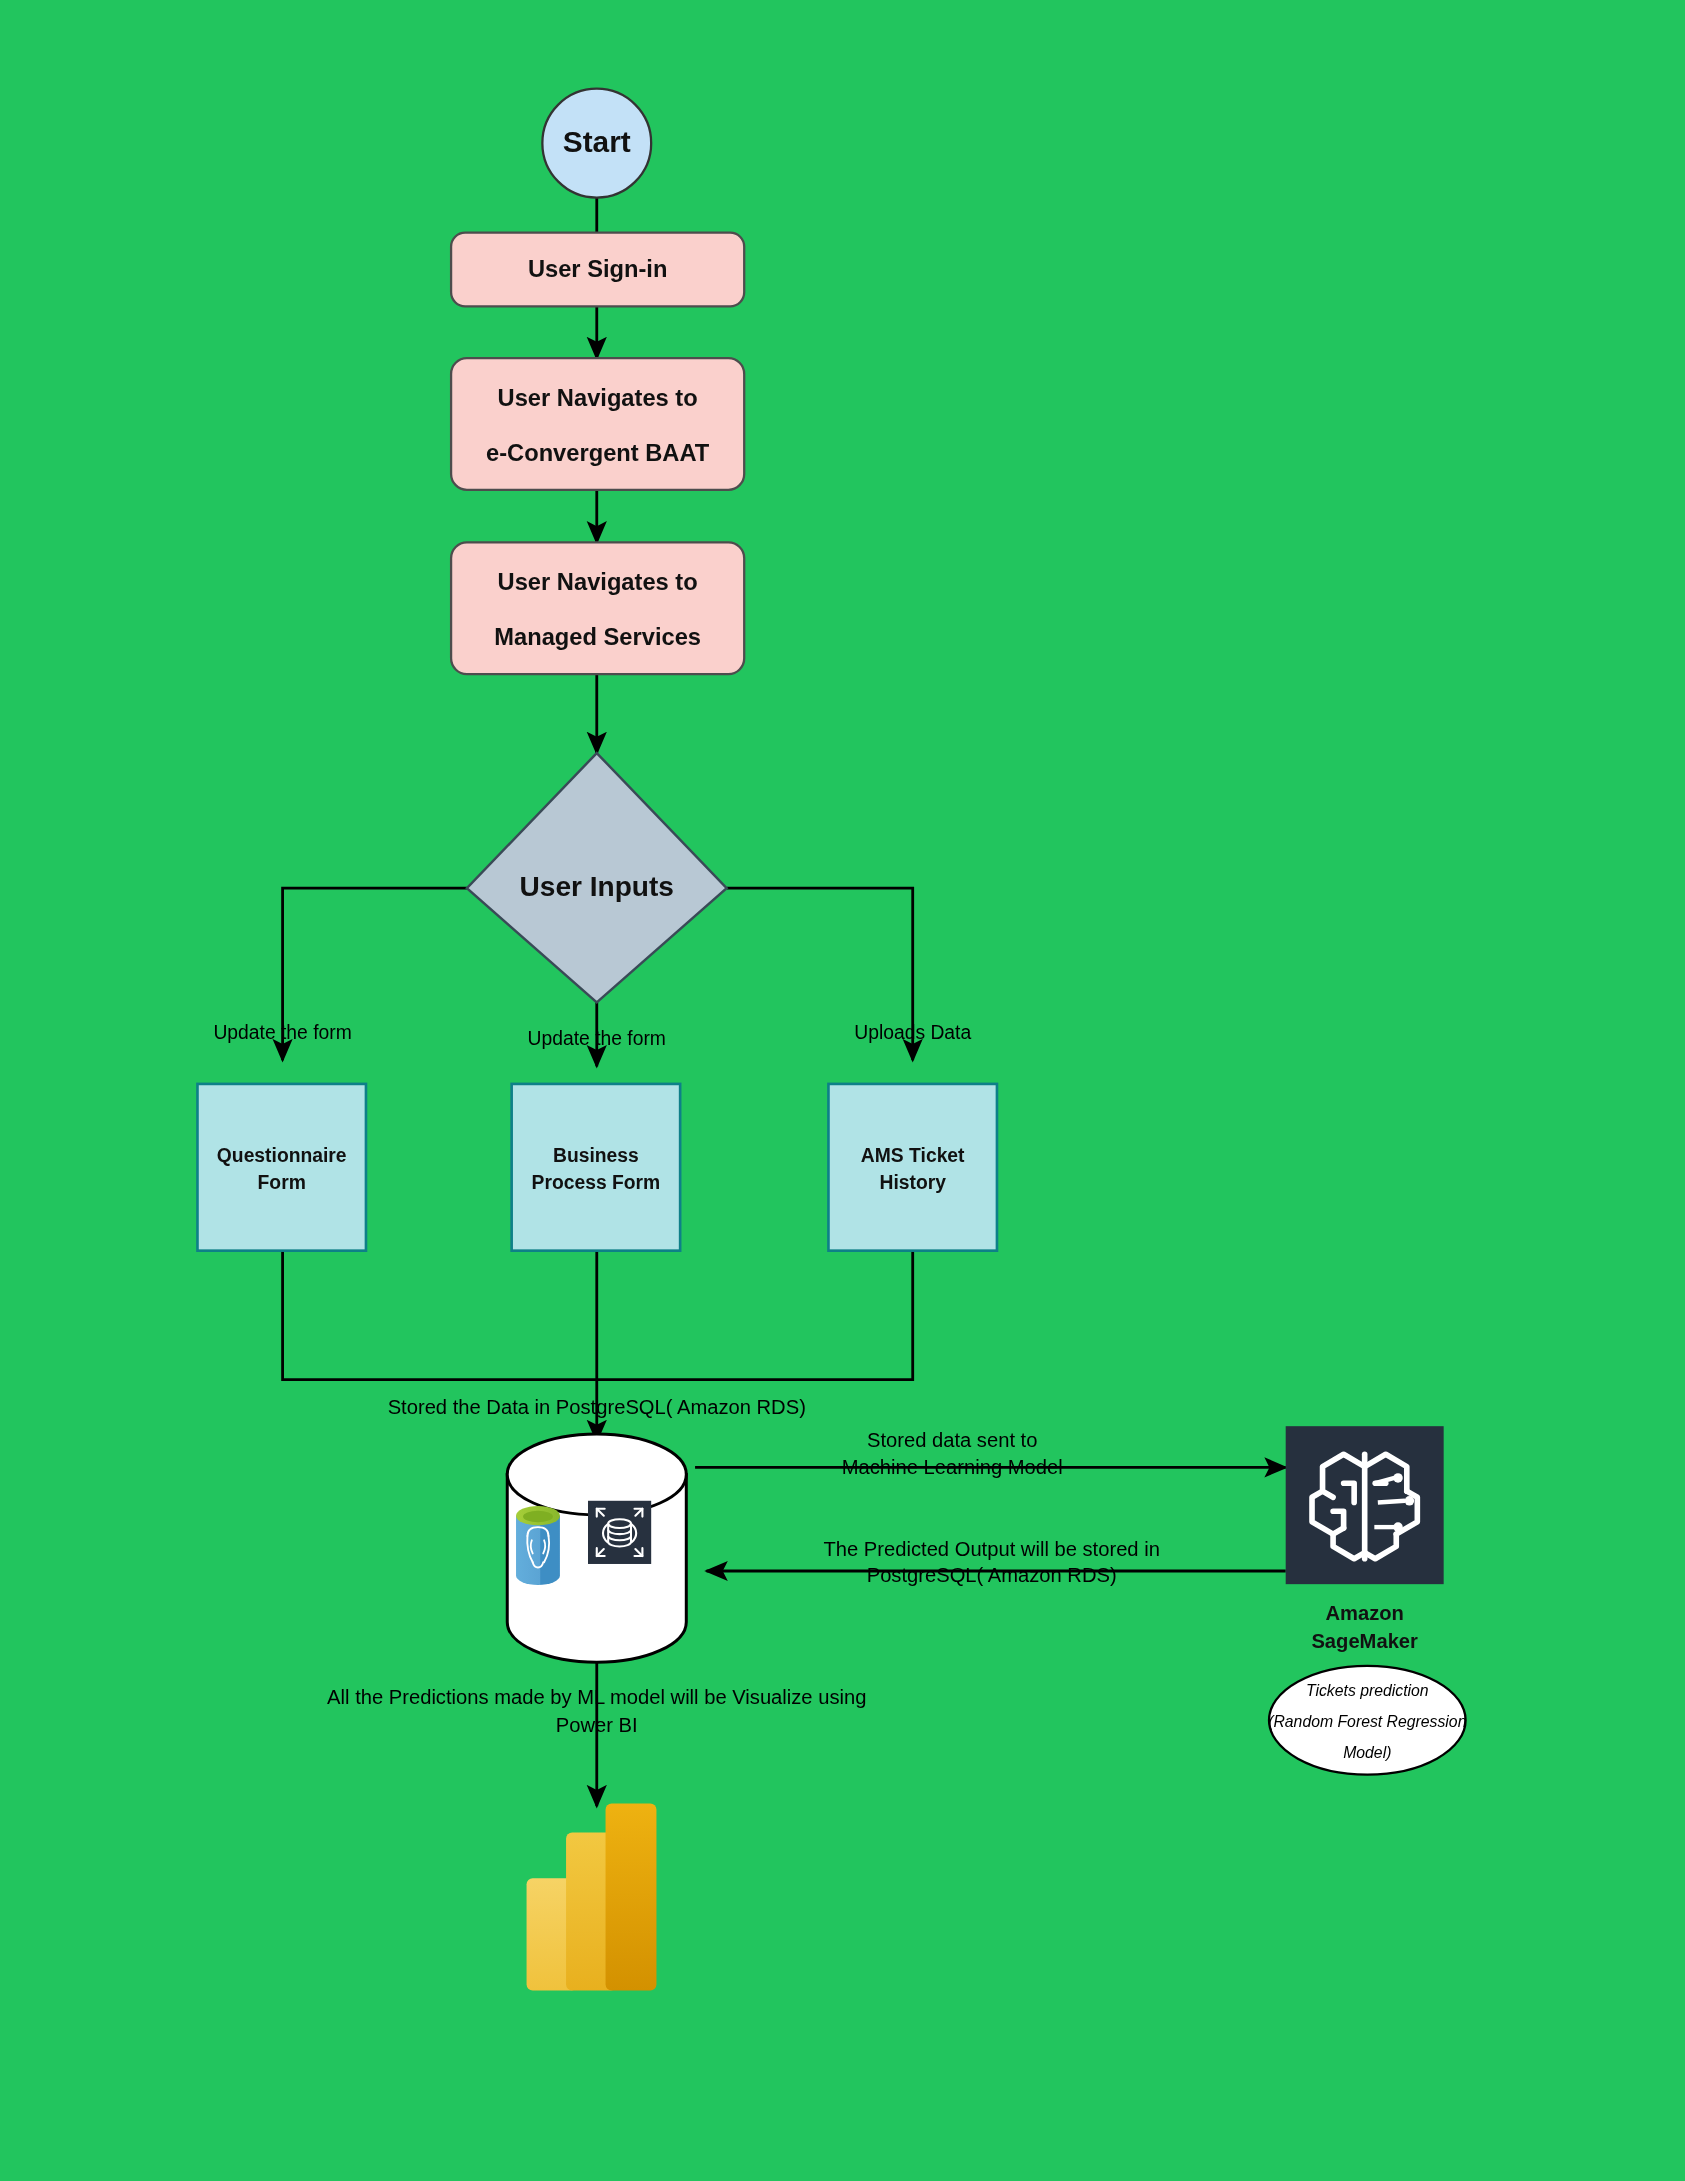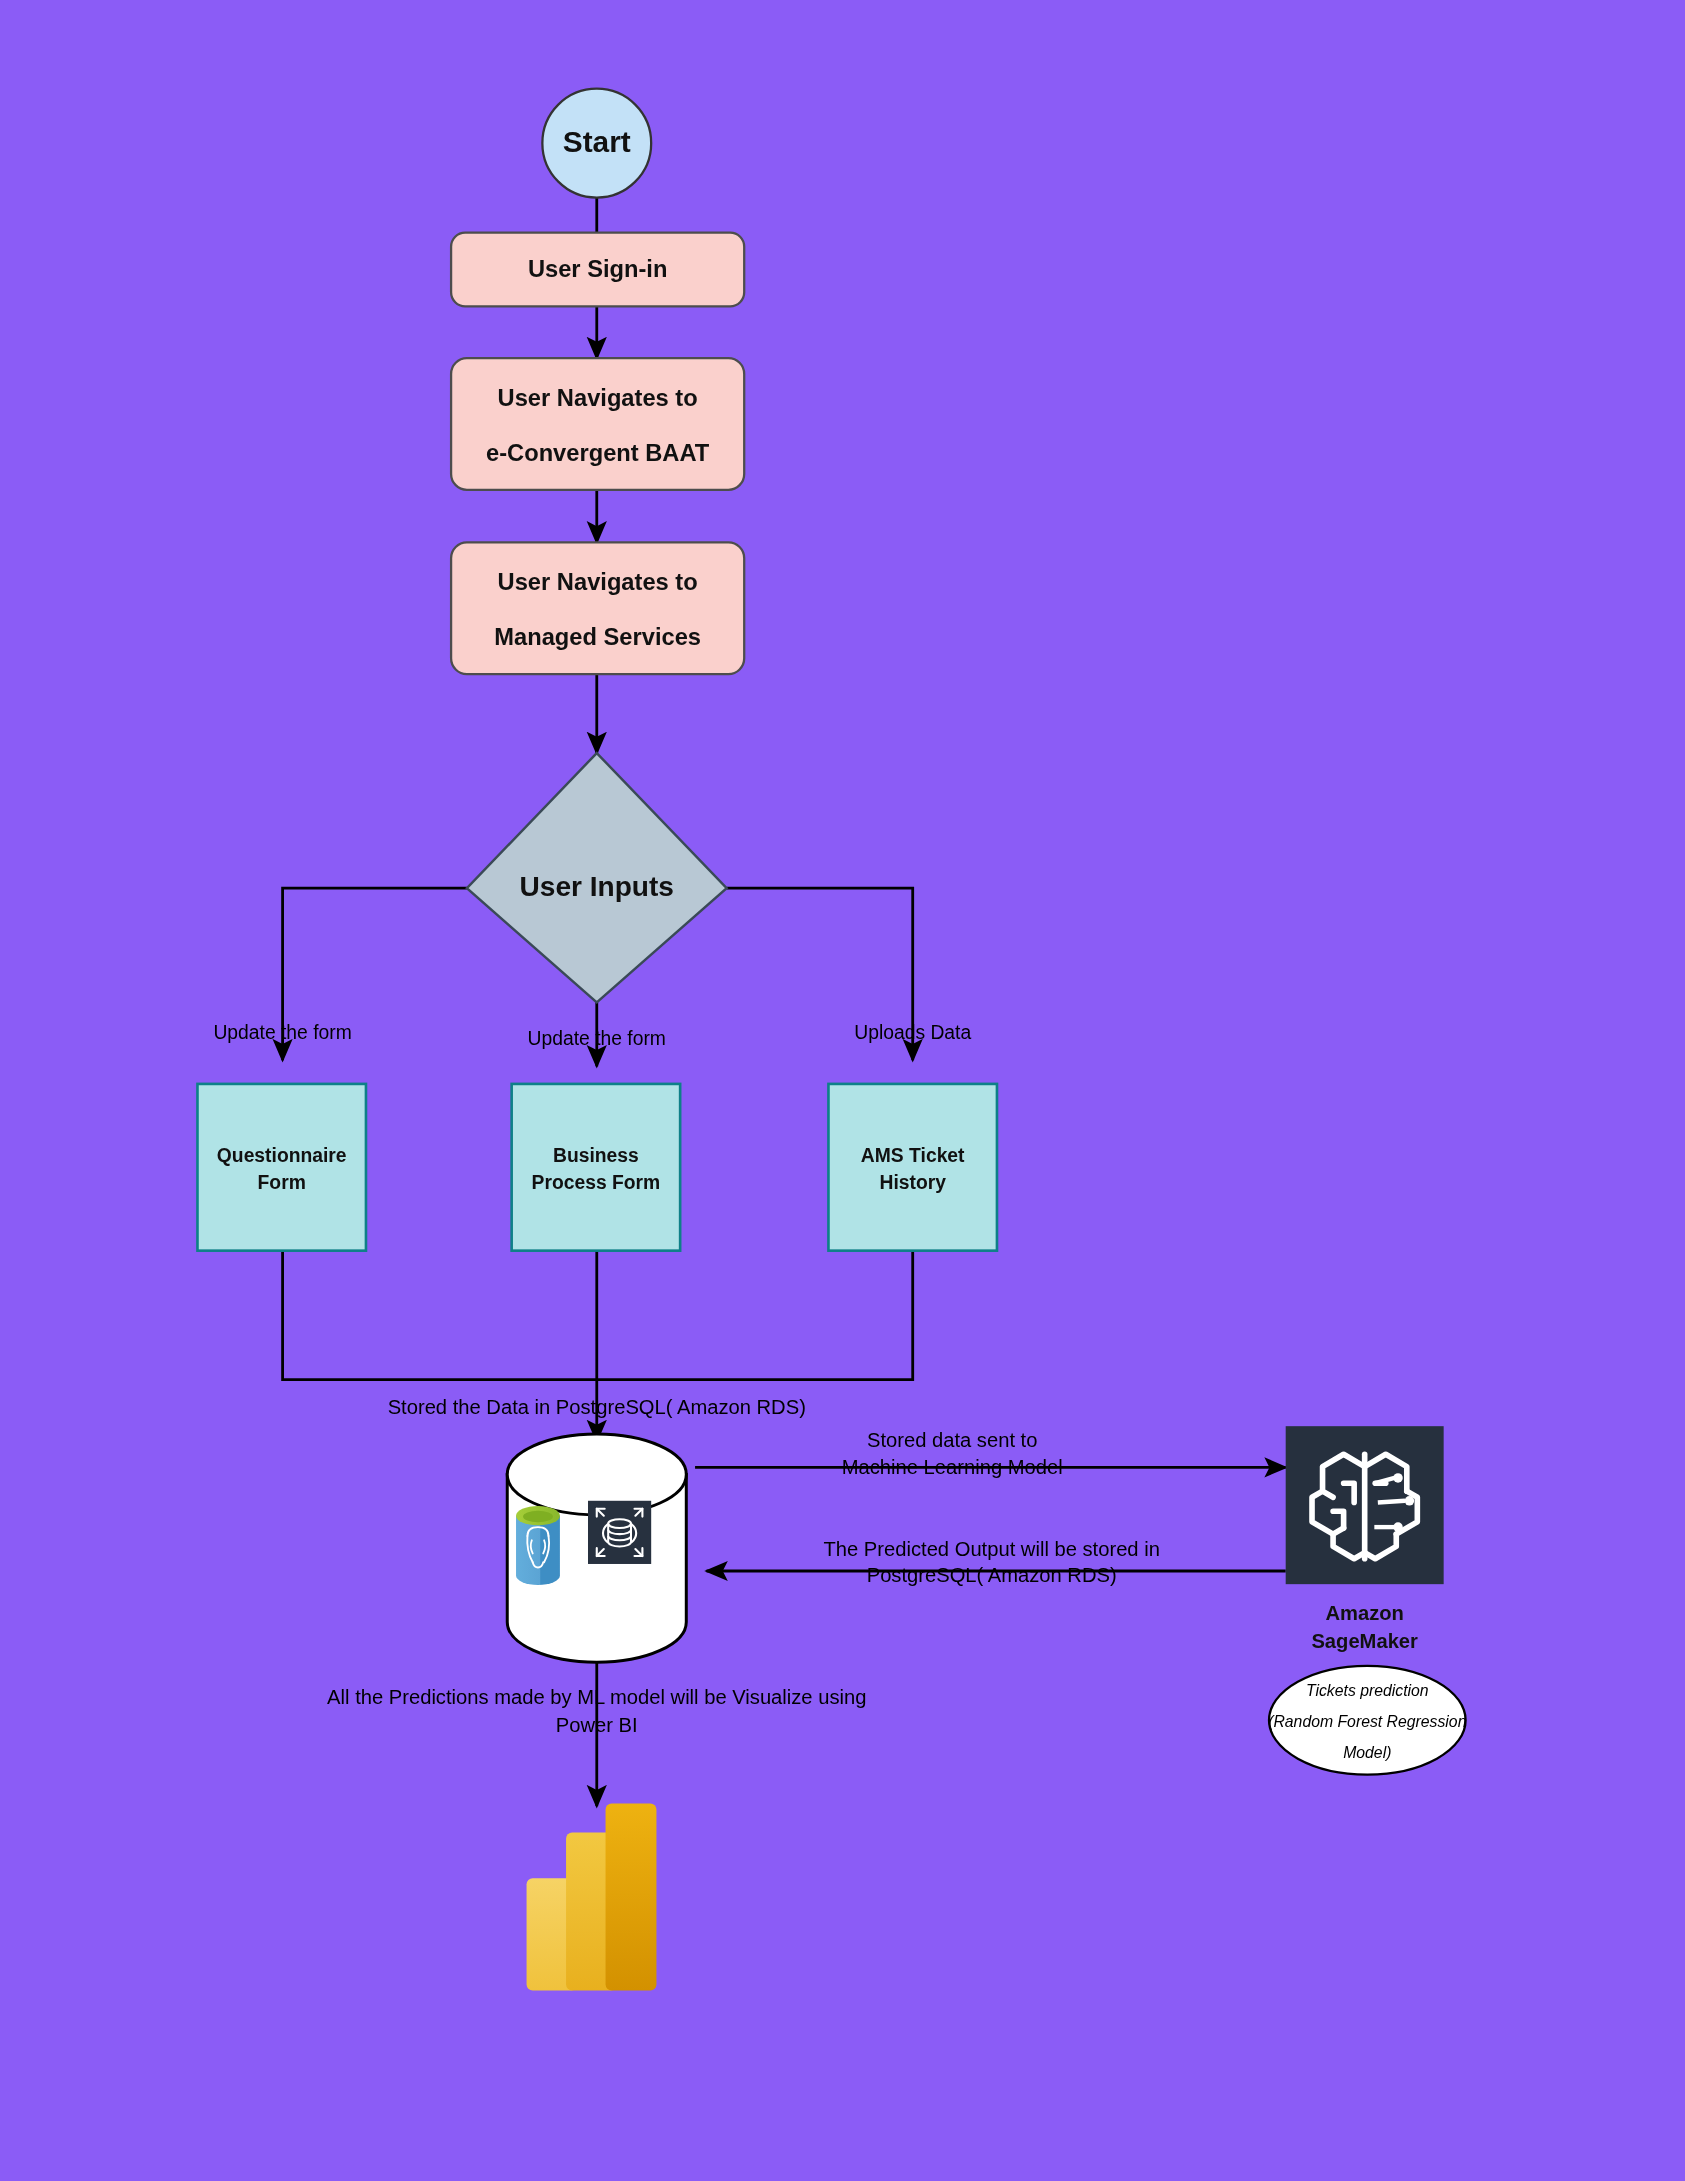--- a/index.html
+++ b/index.html
@@ -7,21 +7,21 @@
     padding: 0;
     background: #ffffff;
   }
   body {
     font-family: "Liberation Sans", sans-serif;
   }
   #canvas {
     position: relative;
     width: 1685px;
     height: 2181px;
-    background: #8b5cf6;
+    background: #22c55e;
     overflow: hidden;
   }
   #flow-svg {
     position: absolute;
     left: 0;
     top: 0;
     width: 1685px;
     height: 2181px;
   }
   .node-label {

